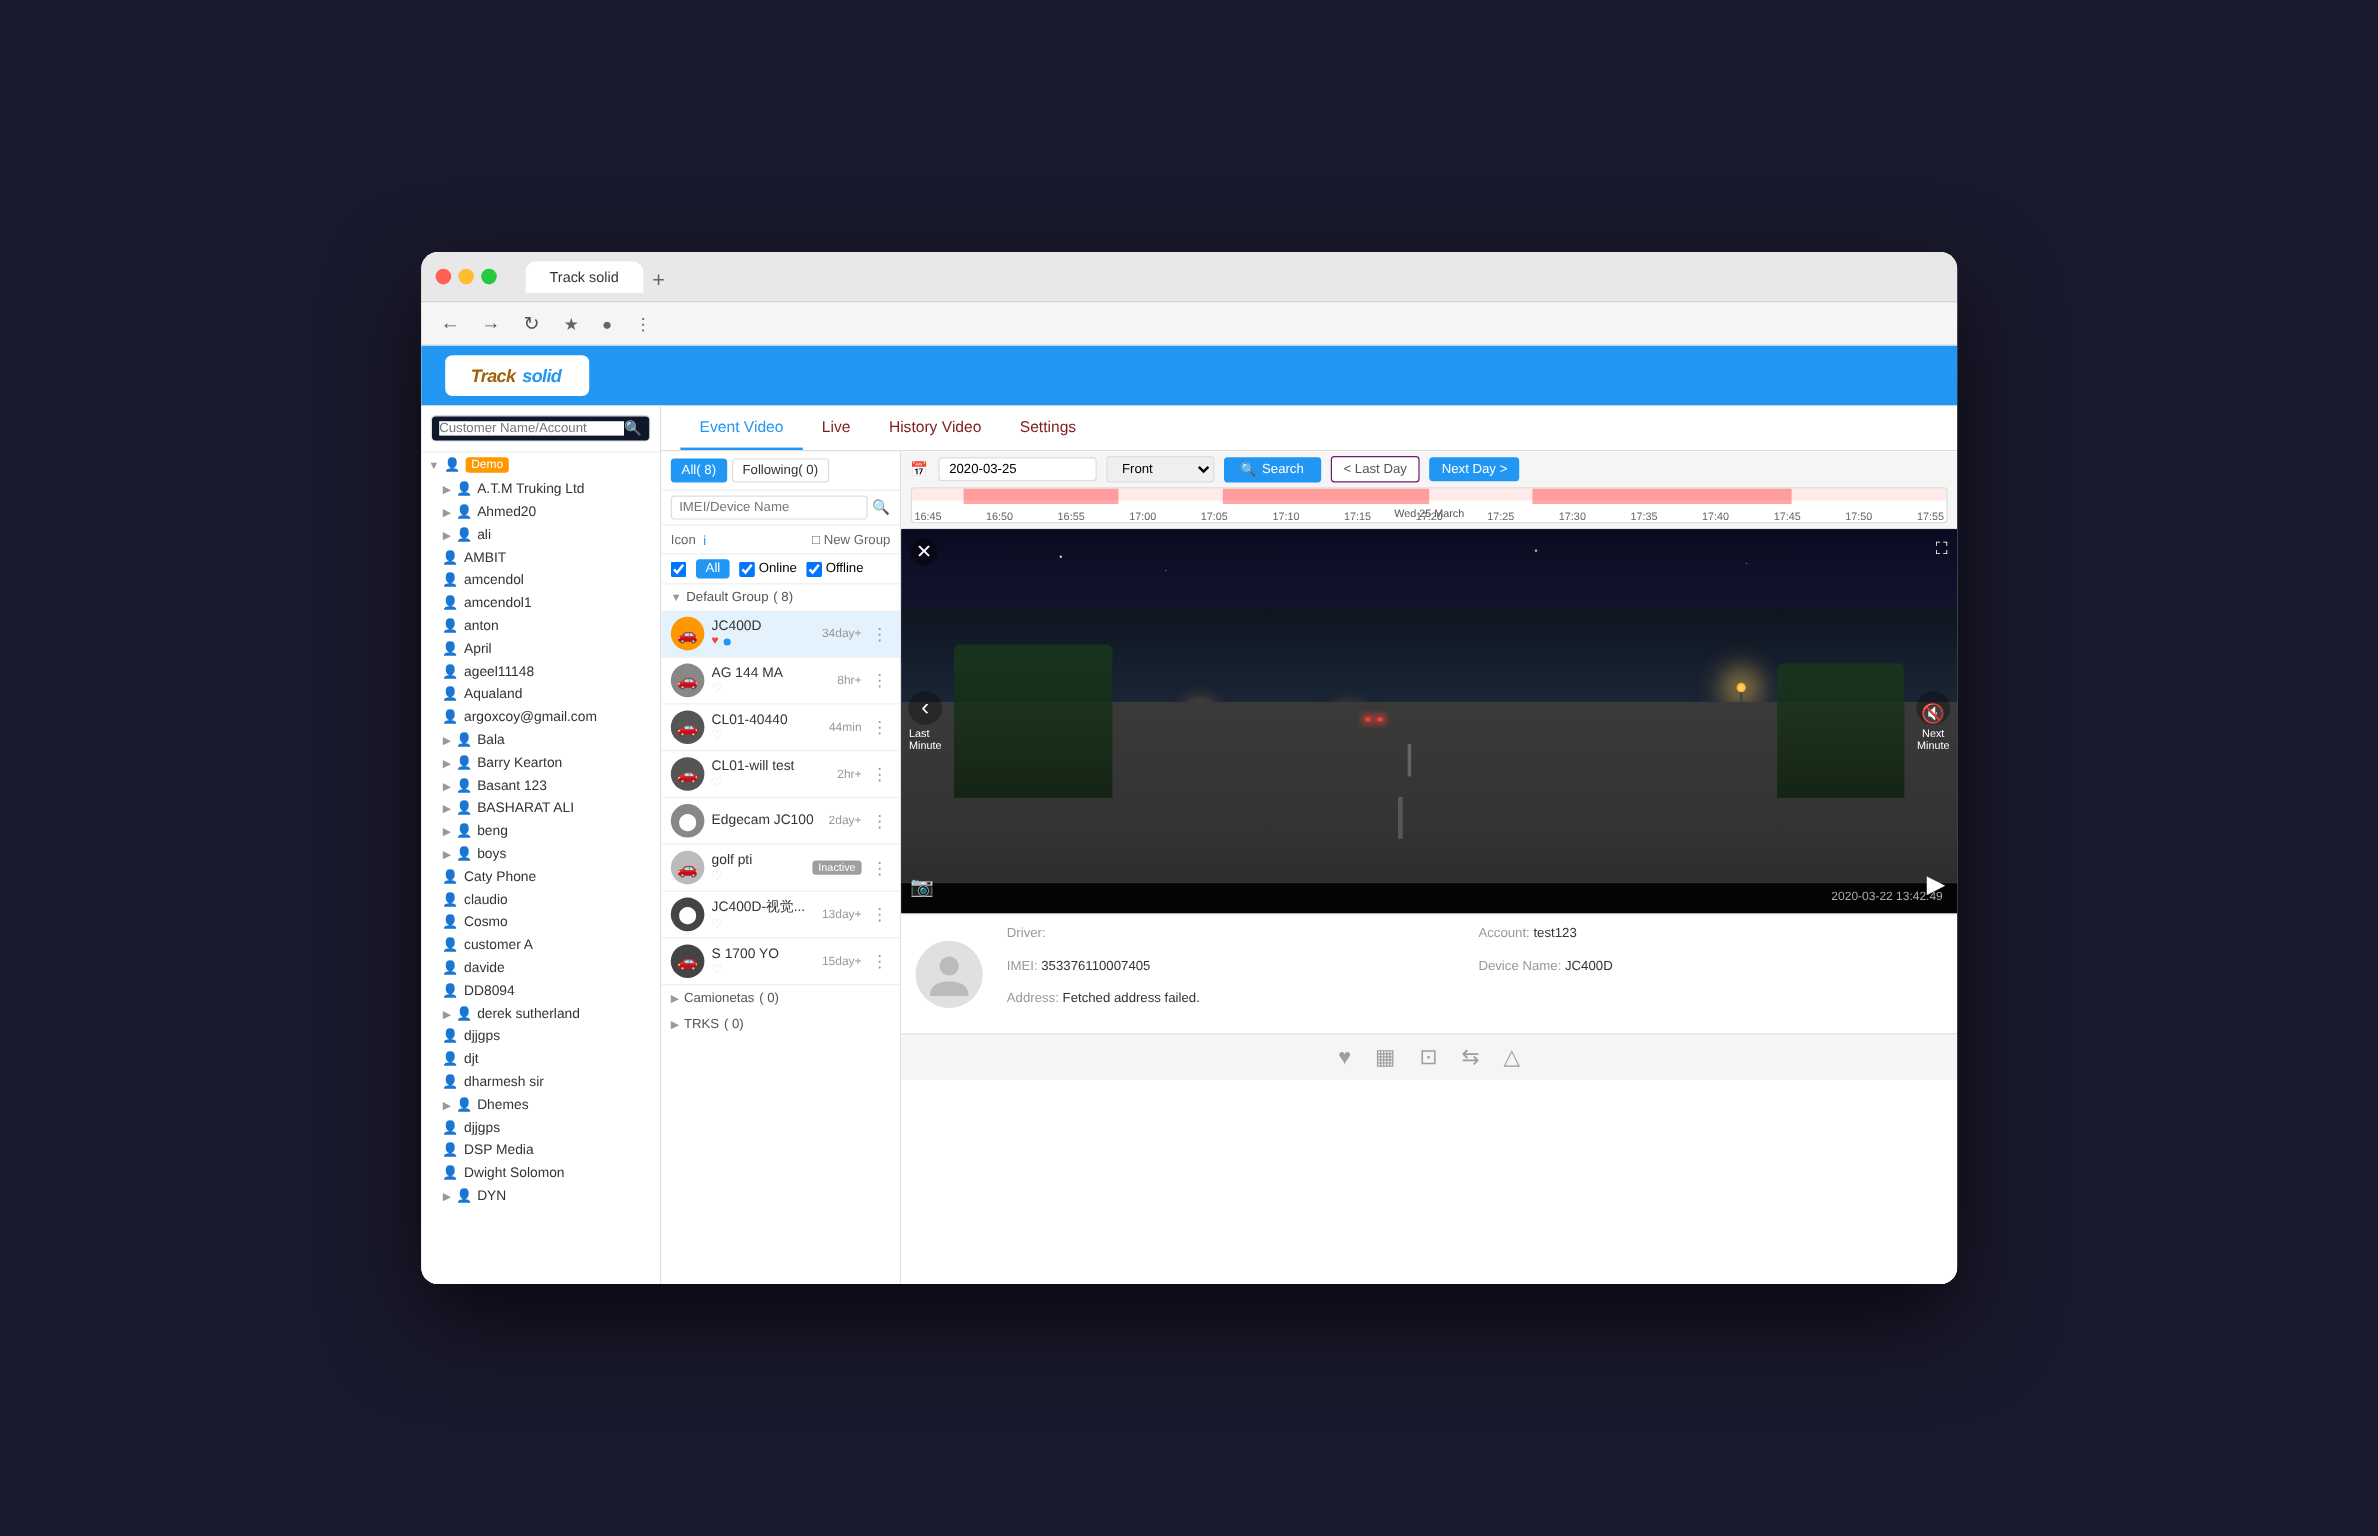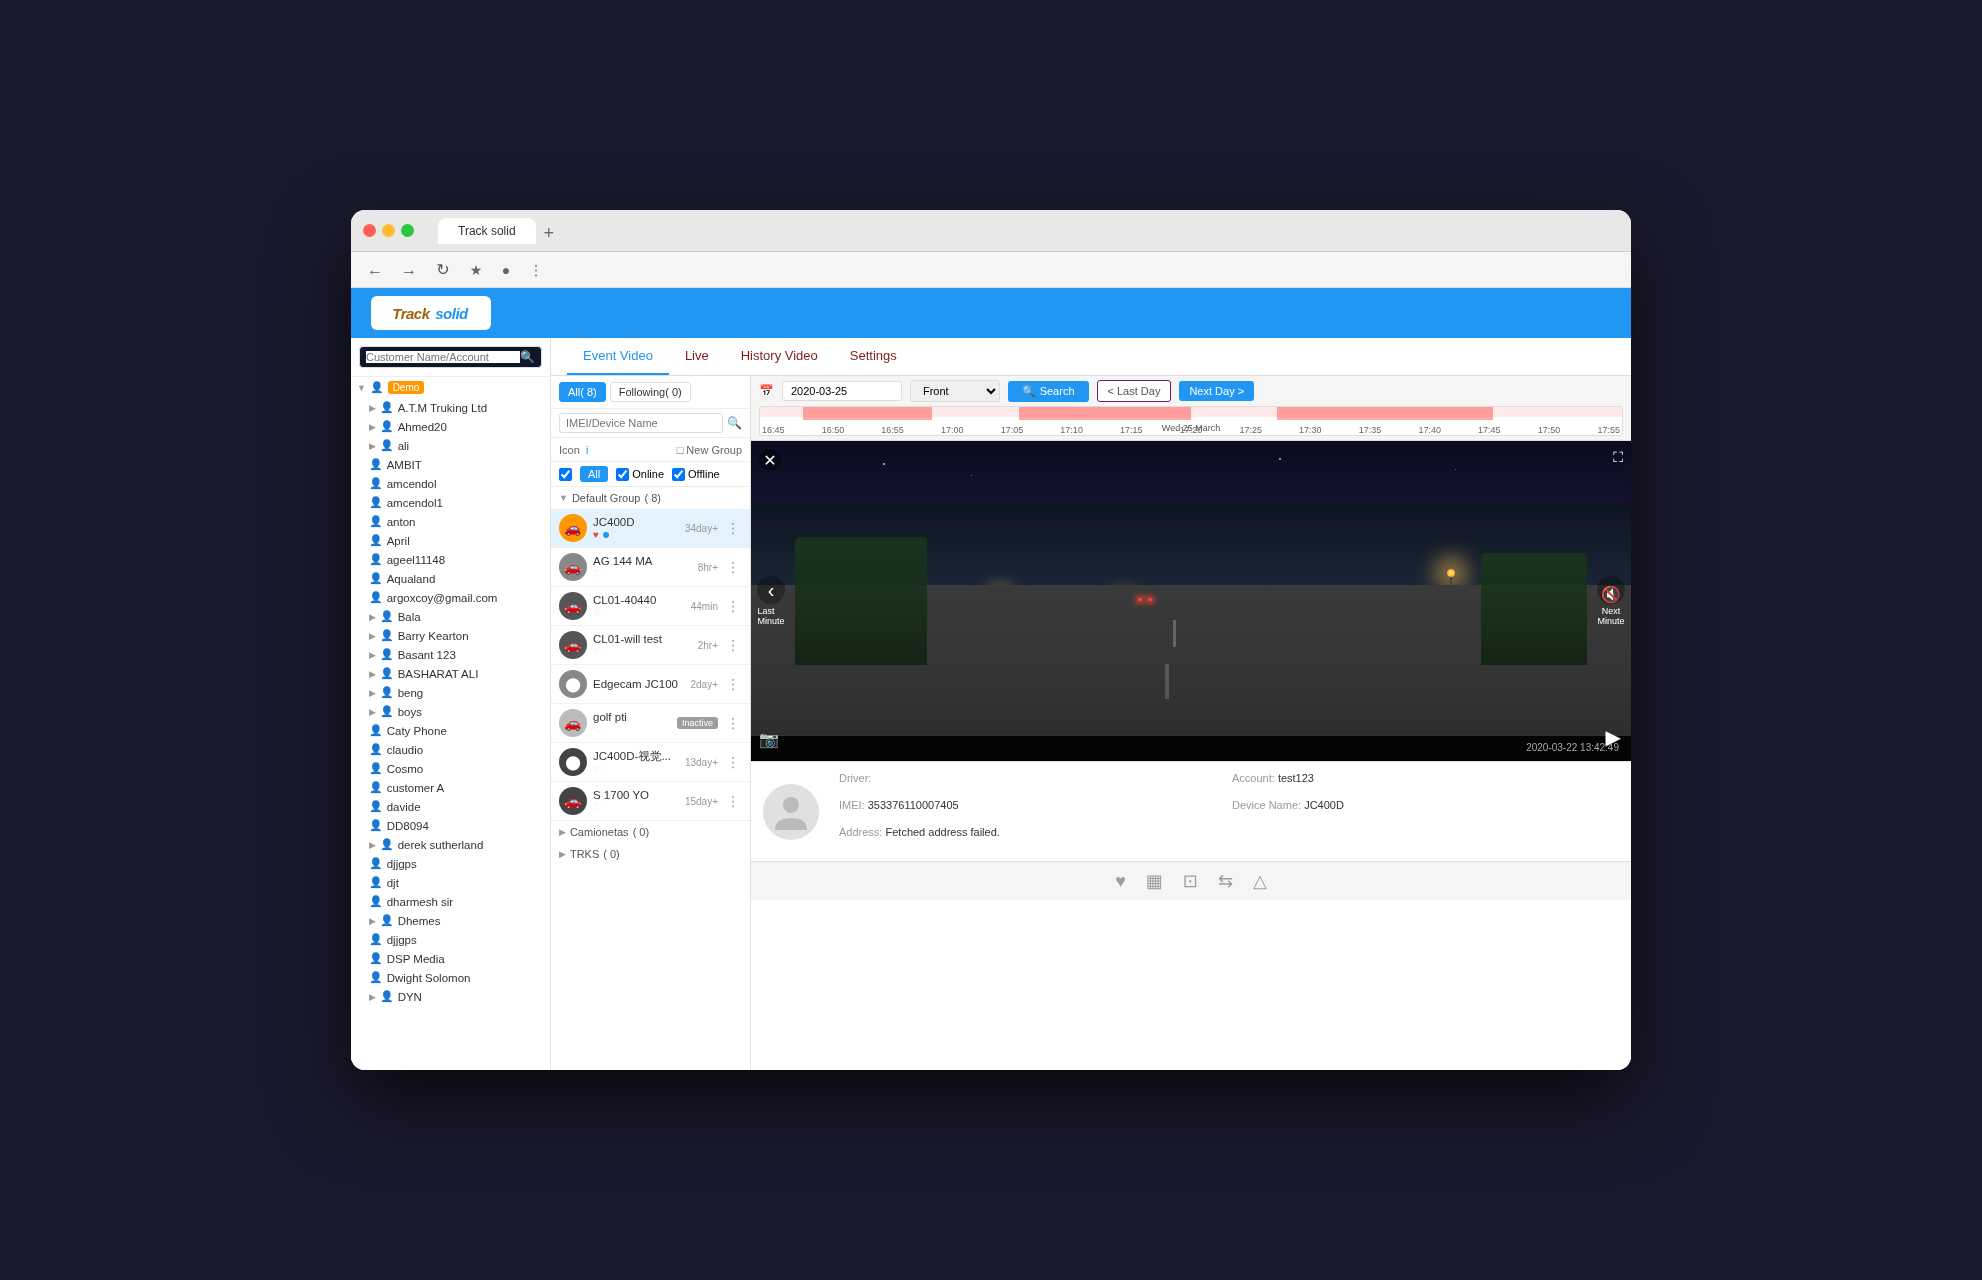--- a/index.html
+++ b/index.html
@@ -487,21 +487,21 @@
       align-items: center;
       gap: 8px;
       margin-bottom: 2px;
     }
 
     .date-input {
       border: 1px solid #ddd;
       border-radius: 3px;
       padding: 3px 8px;
       font-size: 11px;
-      width: 120px;
+      width: 132px;
     }
 
     .cam-select {
       border: 1px solid #ddd;
       border-radius: 3px;
       padding: 3px 8px;
       font-size: 11px;
       width: 90px;
     }
 

